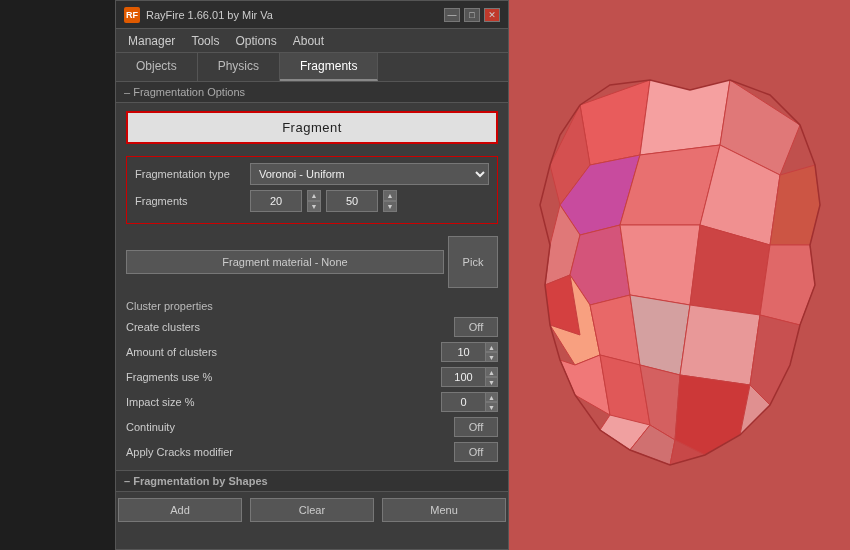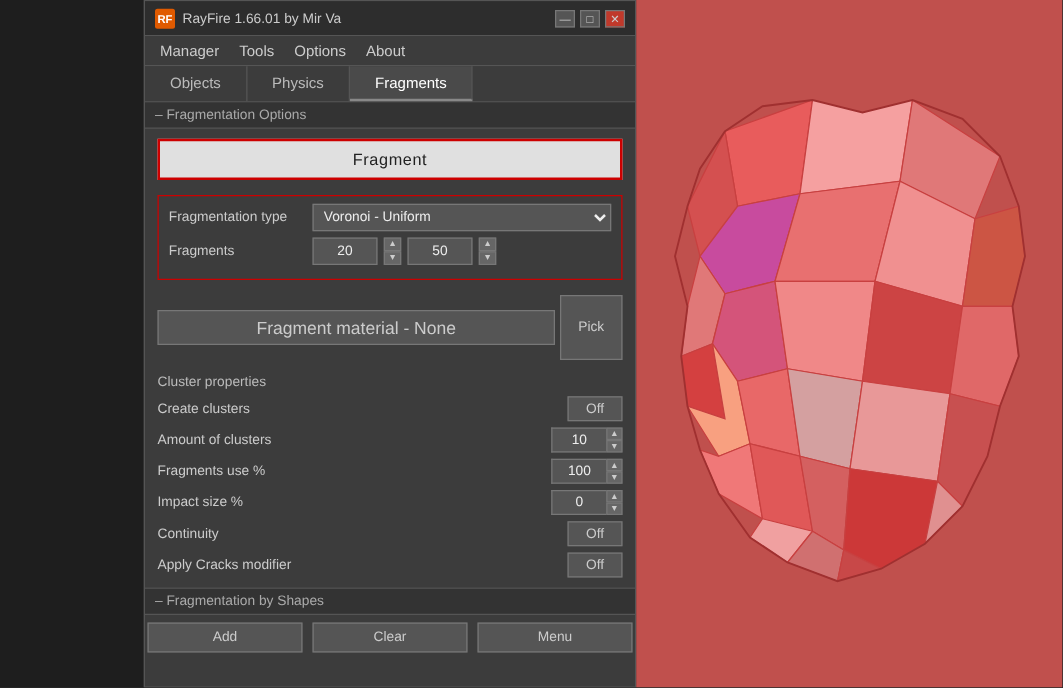--- a/index.html
+++ b/index.html
@@ -219,21 +219,21 @@
       align-items: center;
       padding: 4px 10px 8px 10px;
       gap: 4px;
     }
     .material-btn {
       flex: 1;
       padding: 5px 8px;
       background: #555;
       border: 1px solid #777;
       color: #ccc;
-      font-size: 14px;
+      font-size: 11px;
       cursor: pointer;
       text-align: center;
     }
     .pick-btn {
       width: 50px;
       padding: 19px 8px;
       background: #555;
       border: 1px solid #777;
       color: #ccc;
       font-size: 11px;
@@ -314,20 +314,21 @@
     .shapes-section-header {
       background: #333;
       padding: 4px 8px;
       color: #aaa;
       font-size: 11px;
       display: flex;
       align-items: center;
       gap: 6px;
       border-top: 1px solid #555;
       border-bottom: 1px solid #555;
+      font-weight: bold;
     }
     .shapes-buttons {
       display: flex;
       padding: 6px 2px;
       gap: 8px;
     }
     .shapes-btn {
       flex: 1;
       padding: 5px 0;
       background: #555;

